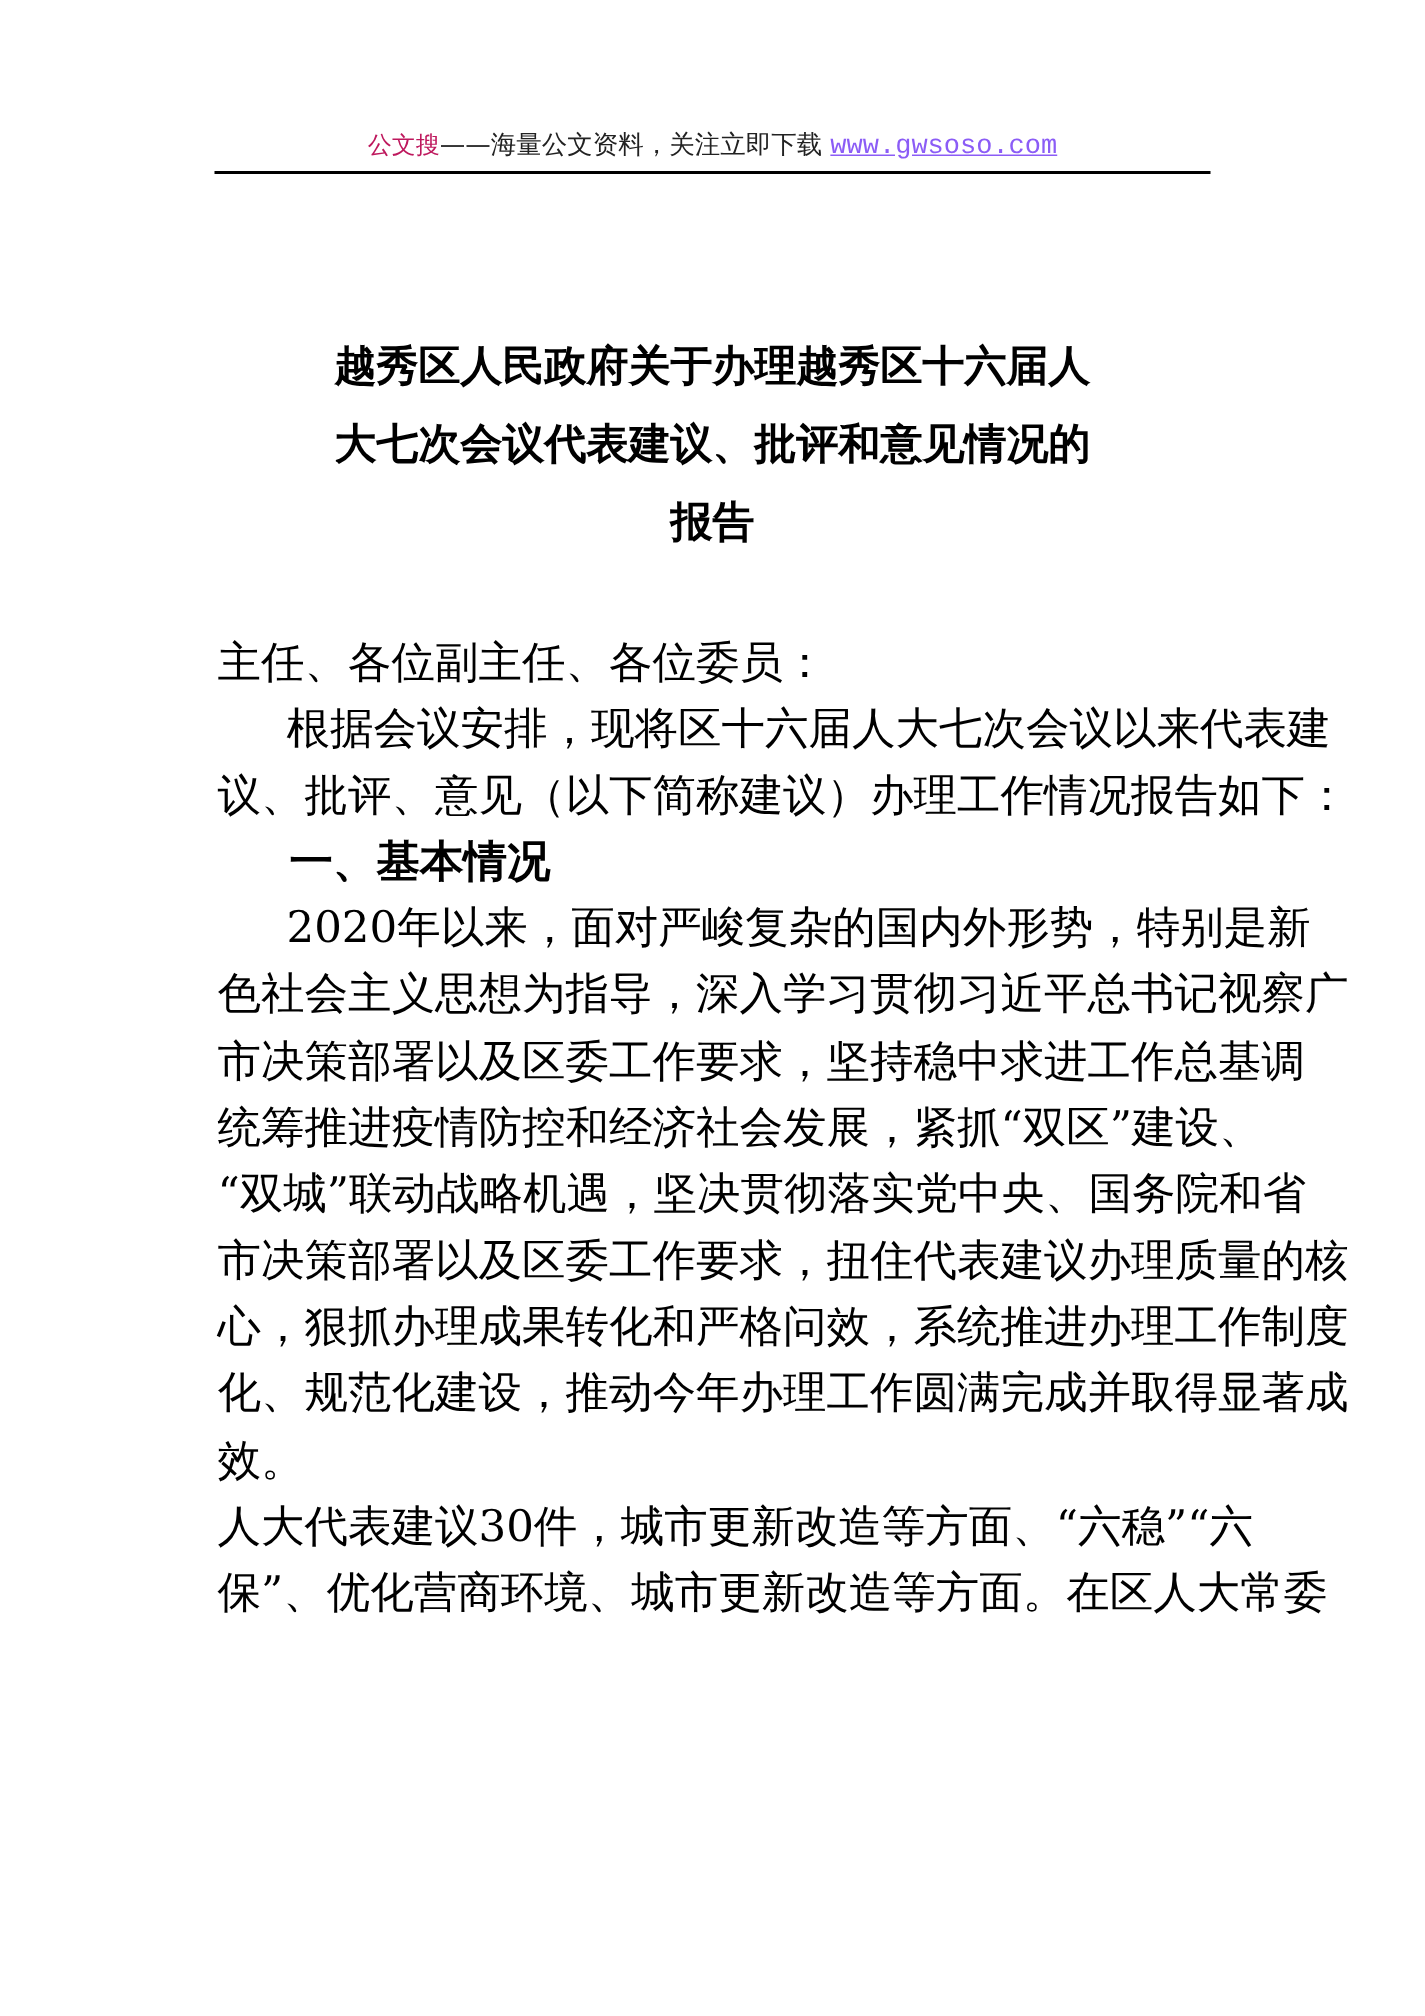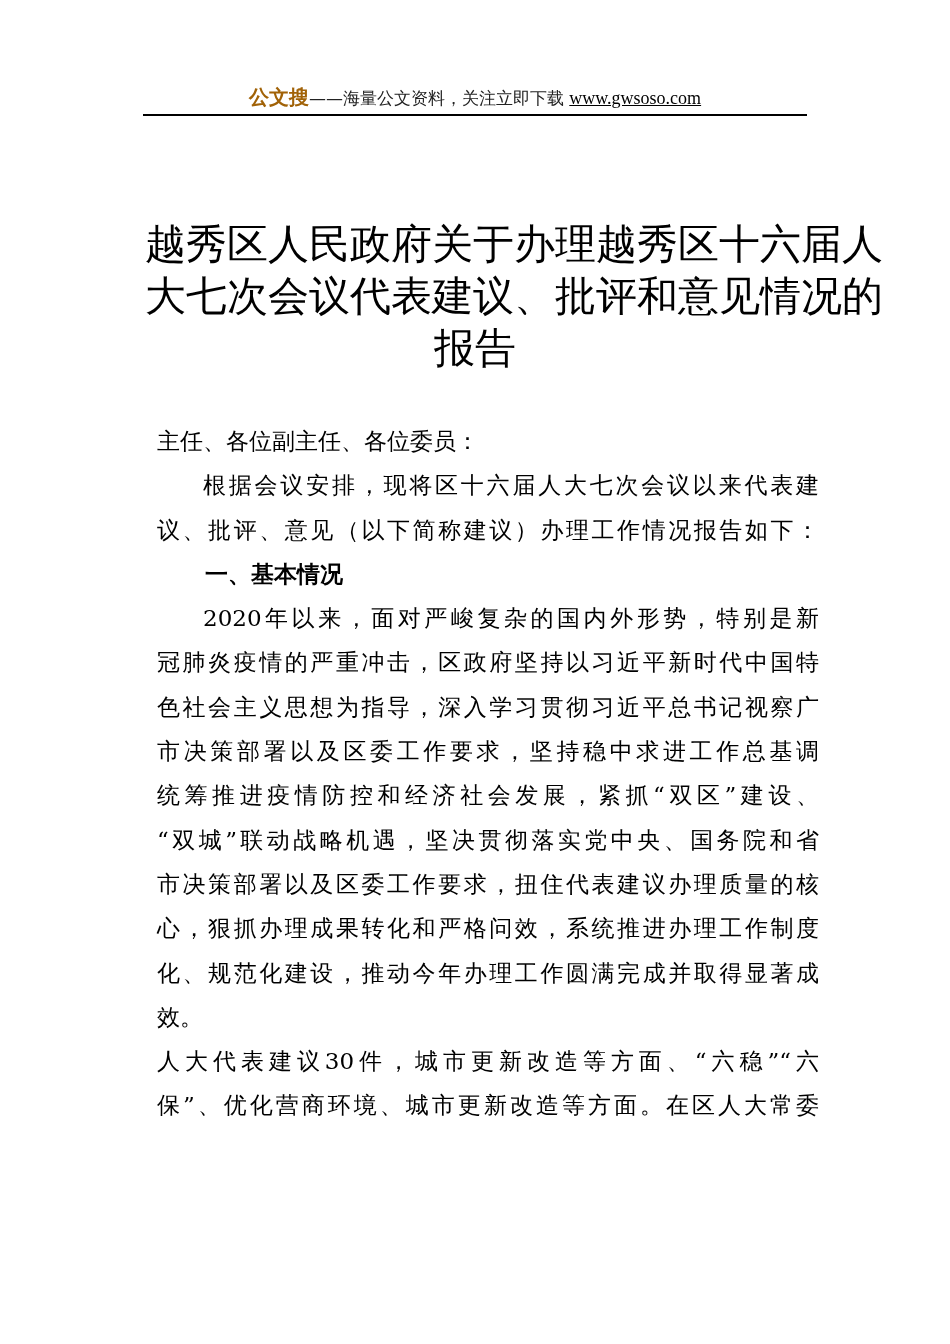--- a/index.html
+++ b/index.html
@@ -21,66 +21,65 @@
       top: 82px;
       width: 660px;
       height: 30px;
       text-align: center;
       font-family: "DejaVu Sans", "Liberation Sans", sans-serif;
       font-size: 17px;
       line-height: 30px;
       white-space: nowrap;
     }
     .brand {
-      color: #a16207;
-      font-weight: bold;
-      font-size: 20px;
+      color: #be185d;
+      font-weight: normal;
+      font-size: 16px;
     }
     .tagline {
       color: #222;
       text-align: right;
     }
     .site-link {
-      color: #000000;
+      color: #8b5cf6;
       text-decoration: underline;
-      font-family: Liberation Serif, serif;
+      font-family: Liberation Mono, monospace;
       font-size: 18px;
     }
     .header-rule {
       position: absolute;
       left: 143px;
       top: 114px;
       width: 664px;
       height: 0;
       border-top: 2px solid #000;
     }
     .title {
       position: absolute;
       left: 145px;
       top: 218px;
       width: 660px;
       text-align: center;
       font-family: "DejaVu Serif", "Liberation Serif", serif;
-      font-weight: normal;
-      font-size: 41px;
+      font-weight: bold;
+      font-size: 28px;
       line-height: 52px;
       letter-spacing: 0px;
     }
     .title .tline {
       display: block;
       white-space: nowrap;
     }
     .body-text {
       position: absolute;
       left: 145px;
       top: 419px;
       width: 662px;
-      font-size: 23px;
+      font-size: 29px;
       line-height: 44.3px;
-      margin-left: 12px;
     }
     .line {
       display: block;
       white-space: nowrap;
       text-align: justify;
       text-align-last: justify;
       height: 44.3px;
     }
     .line.last {
       text-align: left;
@@ -113,21 +112,20 @@
 
 <div class="body-text">
   <span class="line last">主任、各位副主任、各位委员：</span>
 
   <span class="line indent">根据会议安排，现将区十六届人大七次会议以来代表建</span>
   <span class="line">议、批评、意见（以下简称建议）办理工作情况报告如下：</span>
 
   <span class="line heading">一、基本情况</span>
 
   <span class="line indent">2020年以来，面对严峻复杂的国内外形势，特别是新</span>
-  <span class="line">冠肺炎疫情的严重冲击，区政府坚持以习近平新时代中国特</span>
   <span class="line">色社会主义思想为指导，深入学习贯彻习近平总书记视察广</span>
   <span class="line">市决策部署以及区委工作要求，坚持稳中求进工作总基调</span>
   <span class="line">统筹推进疫情防控和经济社会发展，紧抓“双区”建设、</span>
   <span class="line">“双城”联动战略机遇，坚决贯彻落实党中央、国务院和省</span>
   <span class="line">市决策部署以及区委工作要求，扭住代表建议办理质量的核</span>
   <span class="line">心，狠抓办理成果转化和严格问效，系统推进办理工作制度</span>
   <span class="line">化、规范化建设，推动今年办理工作圆满完成并取得显著成</span>
   <span class="line last">效。</span>
 
   <span class="line">人大代表建议30件，城市更新改造等方面、“六稳”“六</span>

